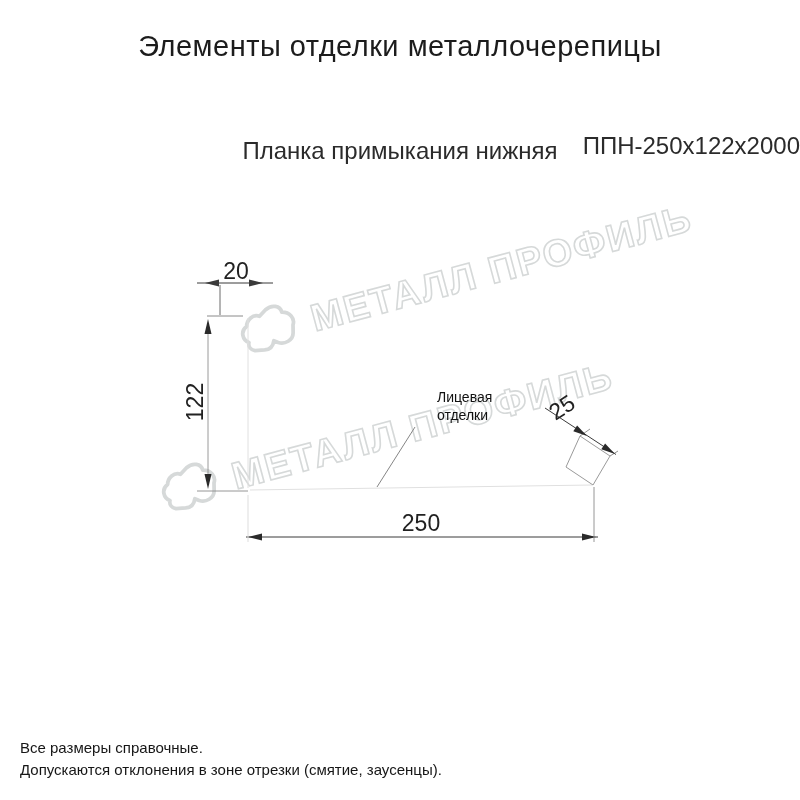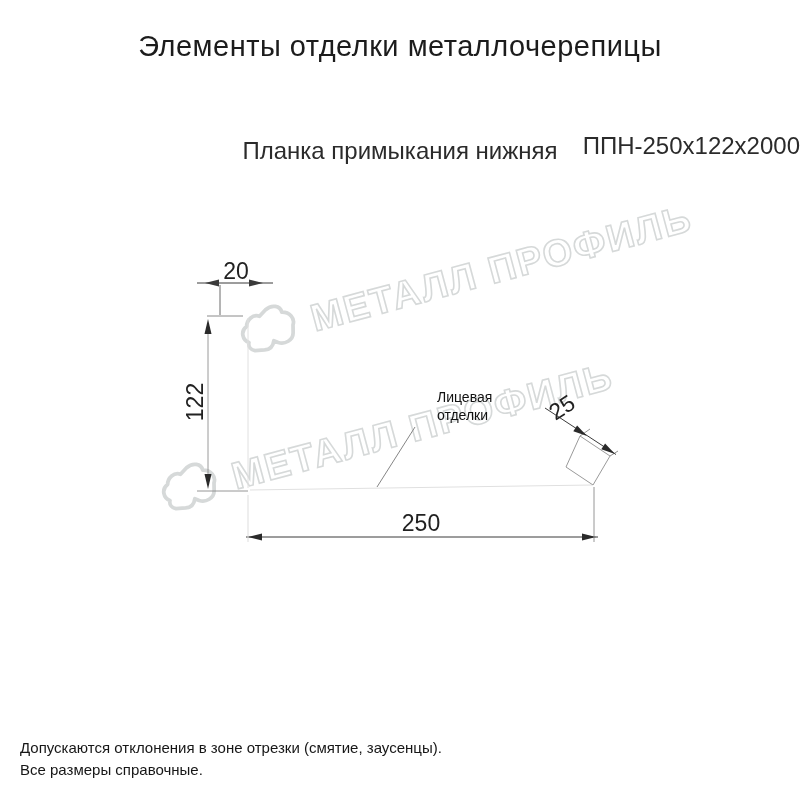--- a/index.html
+++ b/index.html
@@ -94,17 +94,17 @@
 
     <line x1="415" y1="427" x2="377" y2="487" stroke="#777" stroke-width="0.9"></line>
   </svg>
 
   <div class="face-label">
     <div>Лицевая</div>
     <div>отделки</div>
   </div>
 
   <div class="footer">
+    <div>Все размеры справочные.</div>
     <div>Допускаются отклонения в зоне отрезки (смятие, заусенцы).</div>
-    <div>Все размеры справочные.</div>
   </div>
 
 </div>
 
 </body></html>

